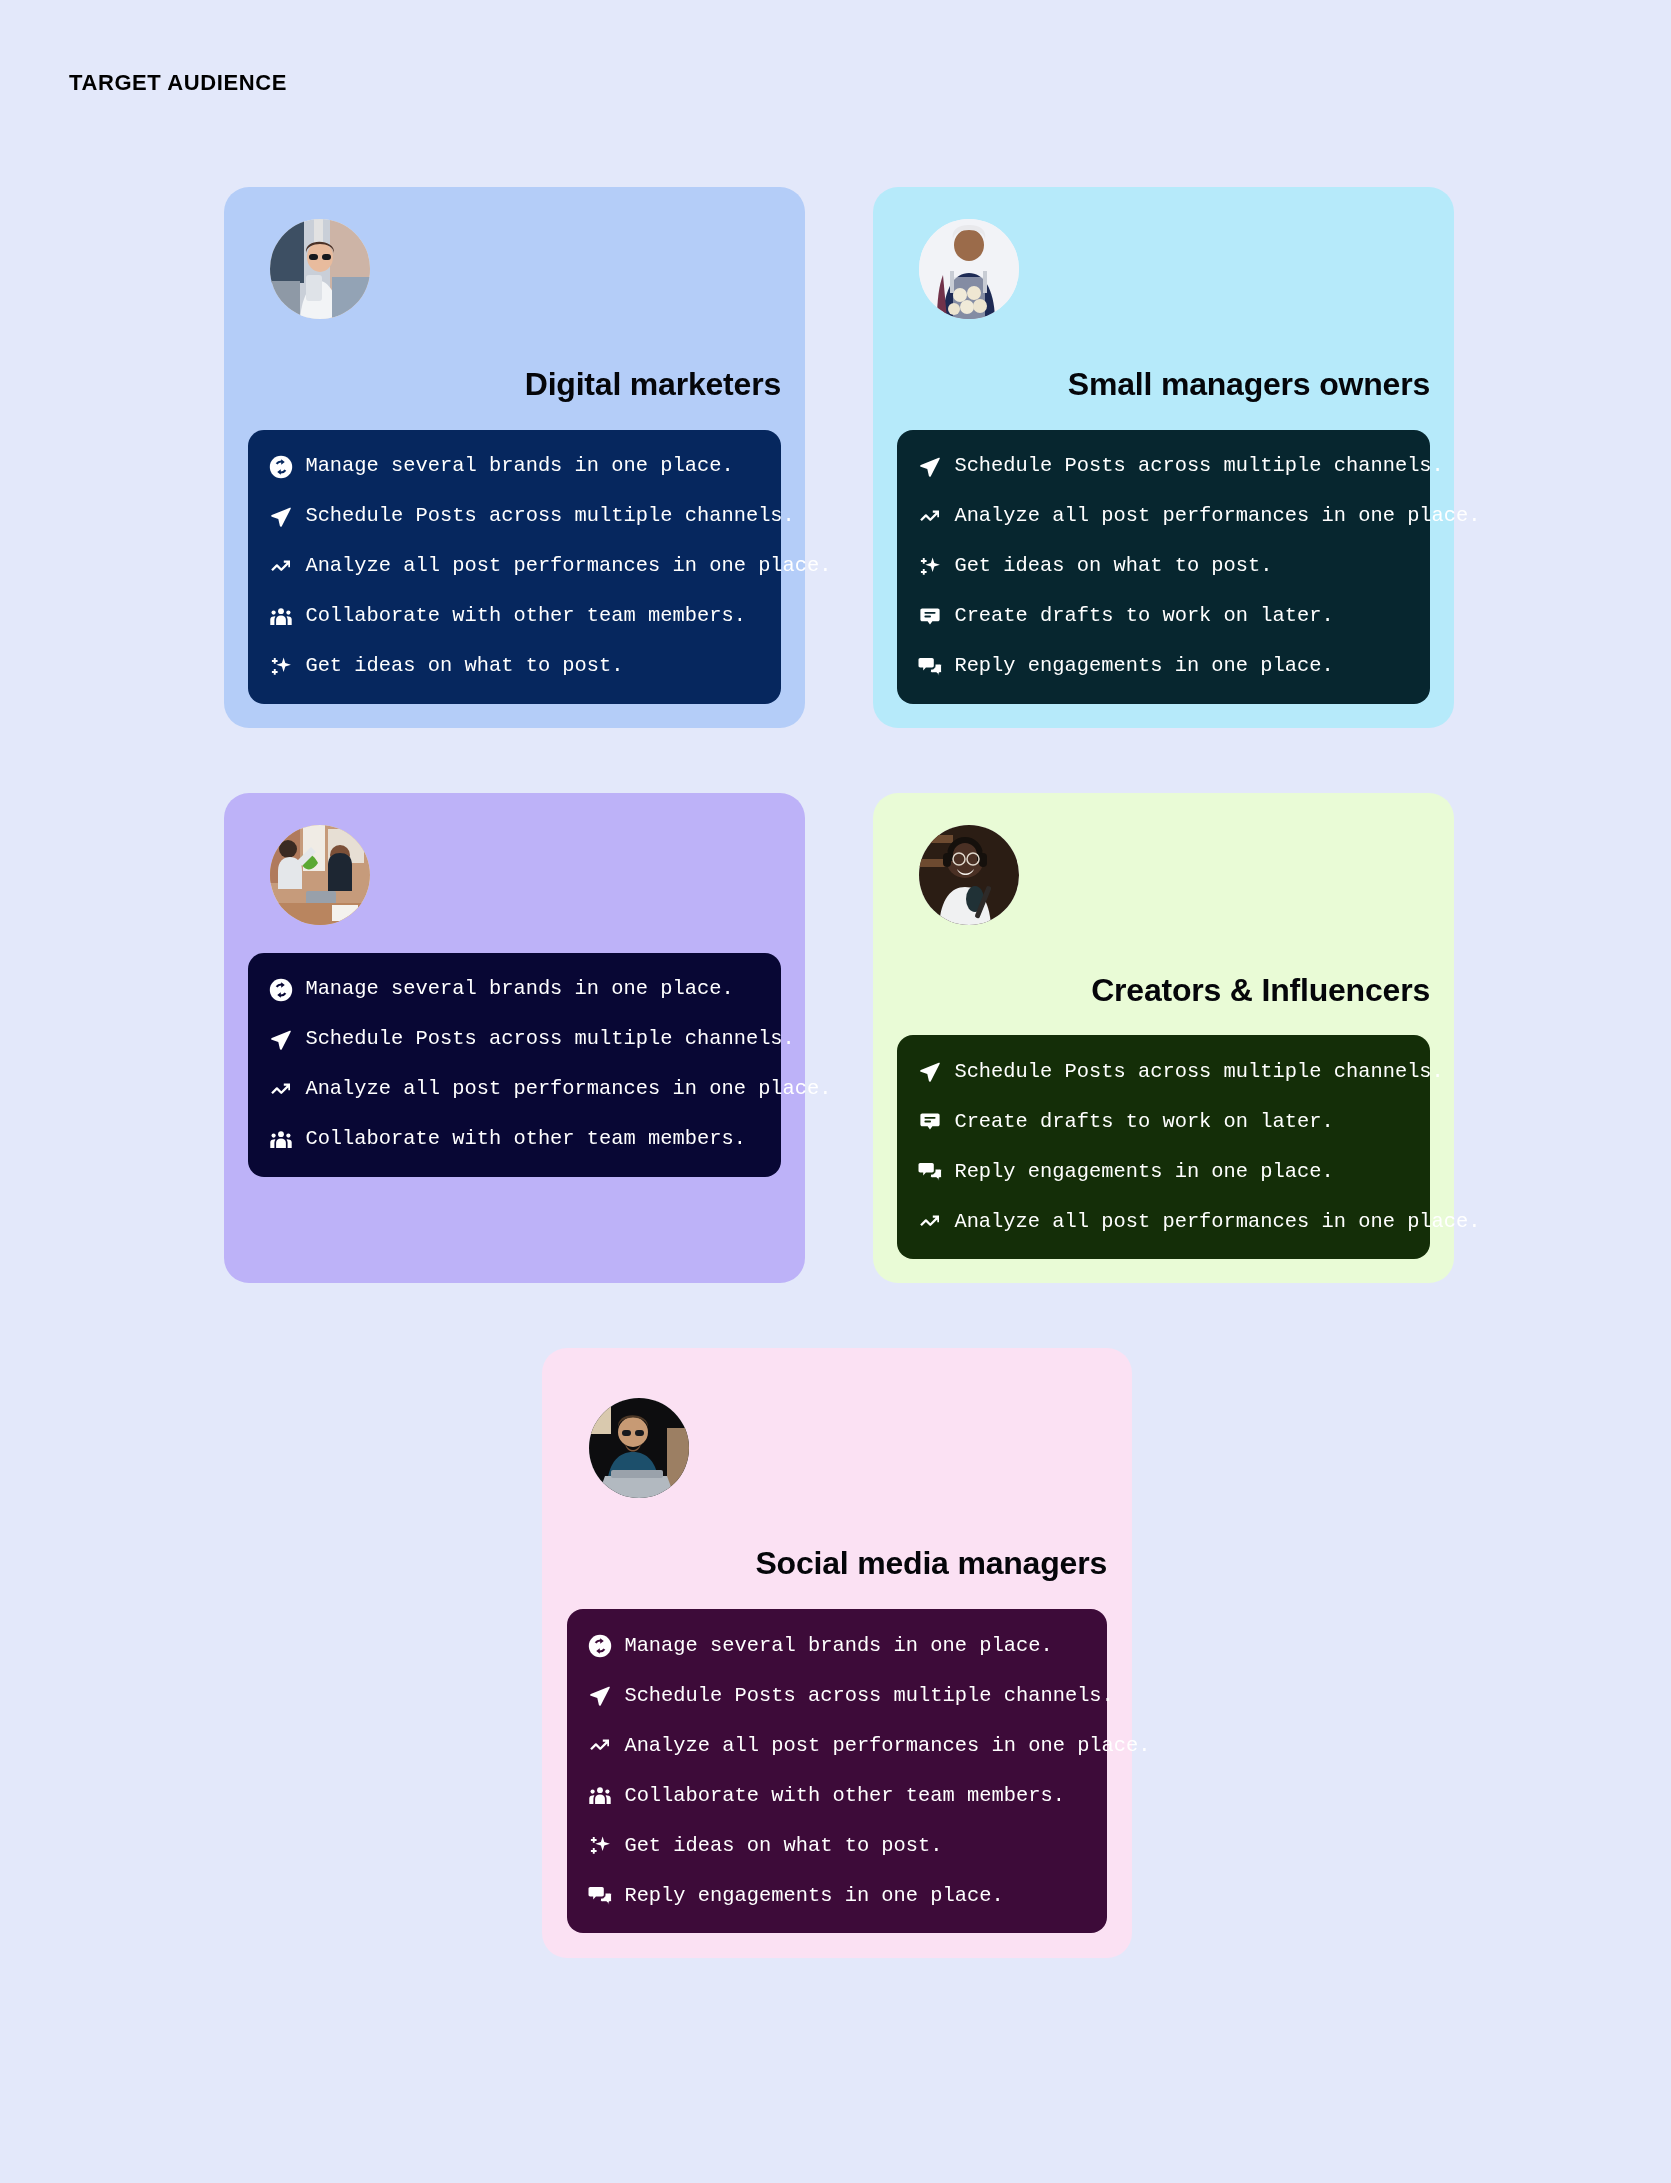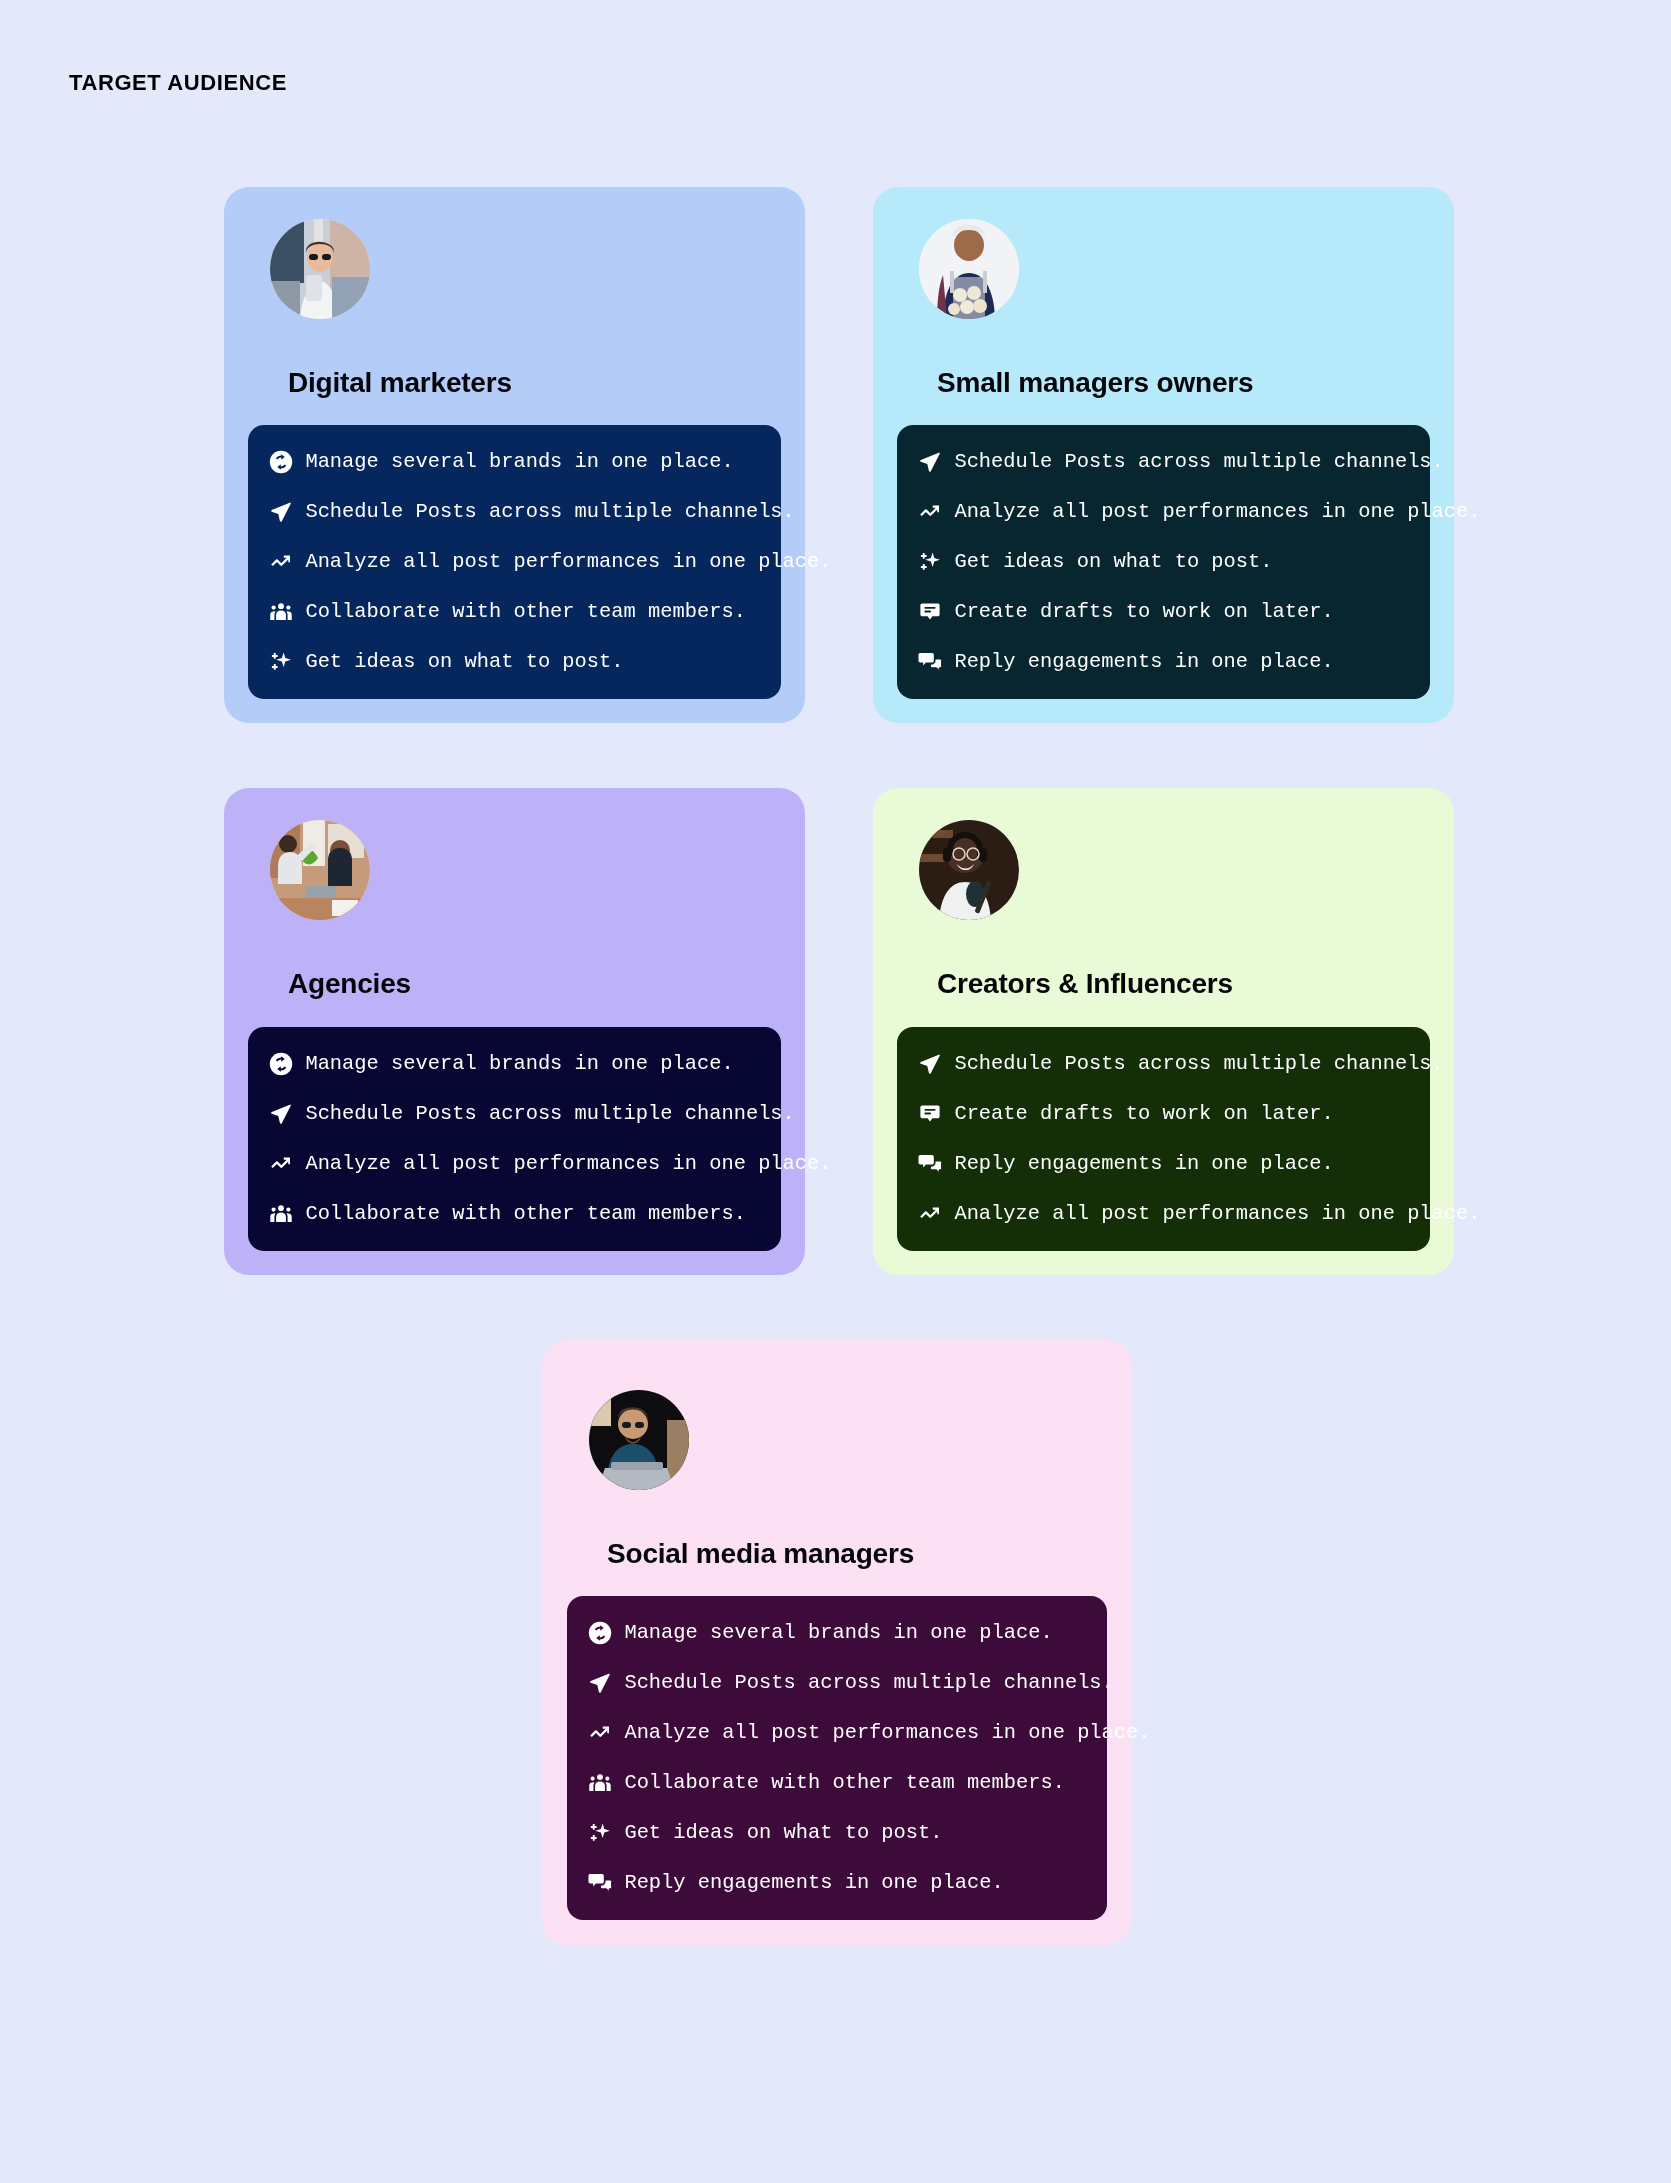--- a/index.html
+++ b/index.html
@@ -71,26 +71,27 @@
     margin-left: 22px;
     flex: none;
     background: #f4f5fa;
   }
 
   .card-avatar svg { display: block; width: 100%; height: 100%; }
 
   .card-title {
     margin-top: 49px;
     margin-left: 40px;
-    font-size: 28px;
+    font-size: 32px;
     font-weight: 700;
     color: #05060a;
     letter-spacing: -0.2px;
     line-height: 1.05;
     white-space: nowrap;
+    text-align: right;
   }
 
   
   .panel {
     margin-top: 28px;
     border-radius: 16px;
     padding: 25px 21.4px 25px 21.4px;
     display: flex;
     flex-direction: column;
     gap: 26px;
@@ -287,21 +288,20 @@
               <circle cx="18" cy="24" r="9" fill="#3a2a22"></circle>
               <path d="M8 46c0-10 6-14 12-14s12 4 12 14v18H8z" fill="#e4e7ea"></path>
               <path d="M27 36l14-14 5 5-14 14z" fill="#e4e7ea"></path>
               <circle cx="70" cy="30" r="10" fill="#7c5038"></circle>
               <path d="M58 40c0-9 6-12 12-12s12 3 12 12v26H58z" fill="#1d2632"></path>
               <rect x="36" y="66" width="30" height="22" rx="2" fill="#98a0aa"></rect>
               <rect x="0" y="78" width="100" height="22" fill="#b9855f"></rect>
               <rect x="62" y="80" width="26" height="16" fill="#f4f2ee"></rect>
             </svg>
           </div>
-          <div class="card-title">Agencies</div>
           <div class="panel" style="background: rgb(8, 7, 52);">
             <div class="feature">
               <span class="feature-icon">
                 <svg viewBox="0 0 24 24">
                   <circle cx="12" cy="12" r="11.2" fill="#fff"></circle>
                   <path d="M12.2 5.4a6.6 6.6 0 0 0-5.5 2.9l1.8 1.25A4.45 4.45 0 0 1 12.2 7.6v2.2l3.55-2.7-3.55-2.75z" fill="#080734"></path>
                   <path d="M11.8 18.6a6.6 6.6 0 0 0 5.5-2.9l-1.8-1.25a4.45 4.45 0 0 1-3.7 1.95v-2.2l-3.55 2.7 3.55 2.75z" fill="#080734"></path>
                 </svg>
               </span>
               <span class="feature-label">Manage several brands in one place.</span>

